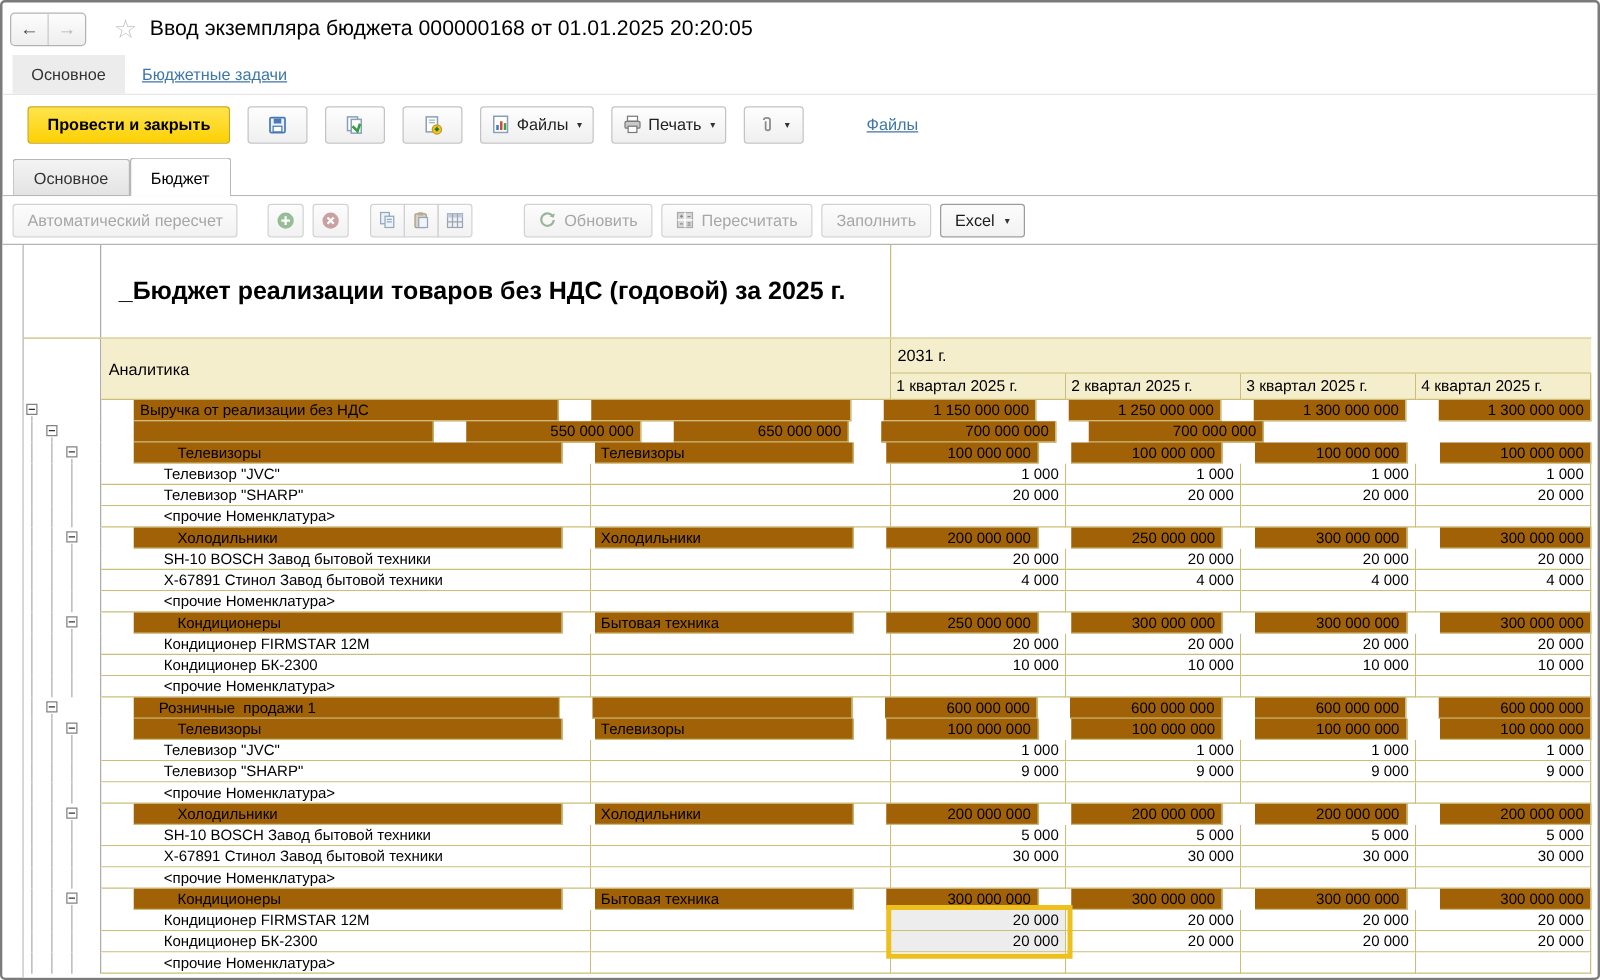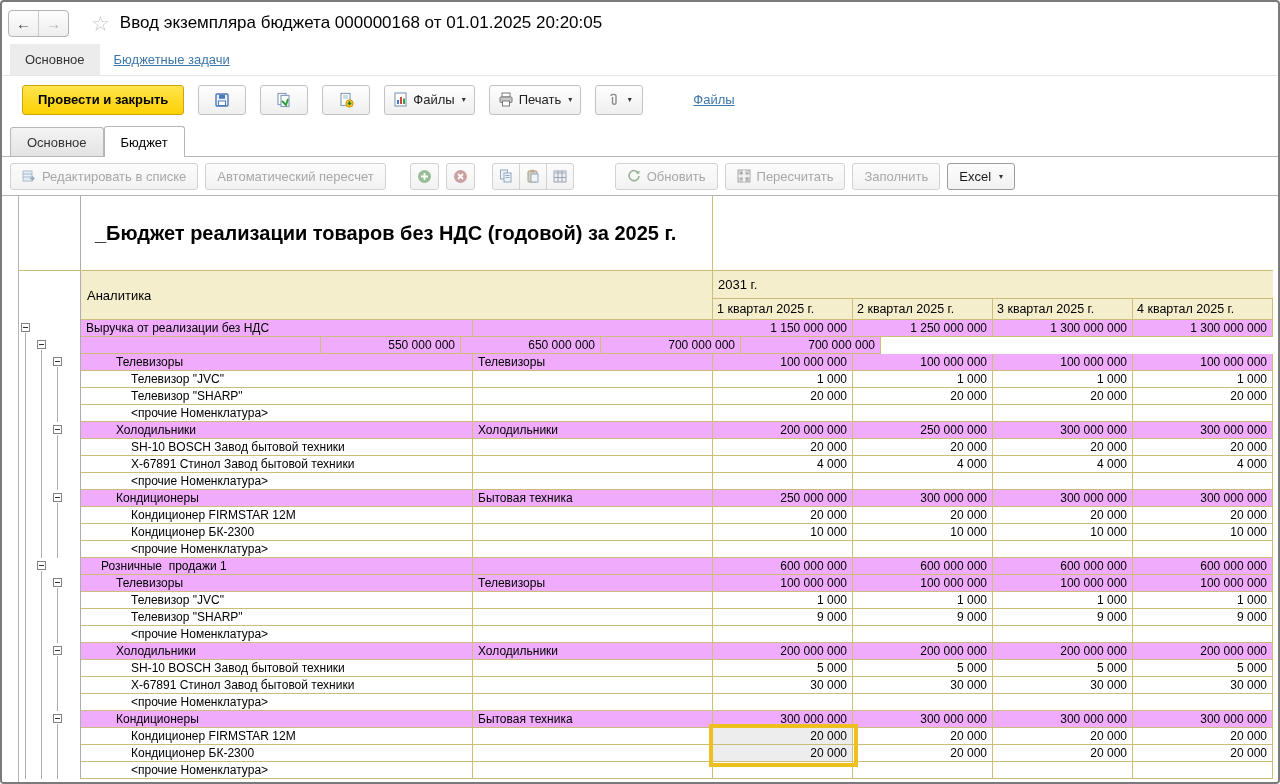--- a/index.html
+++ b/index.html
@@ -71,21 +71,21 @@
   .tree{position:relative;width:62px;box-sizing:border-box;border-right:1px solid #adadad;background:#fff;flex:none;}
   .tline{position:absolute;top:0;bottom:0;width:1px;background:#adadad;}
   .tstub{position:absolute;top:13px;bottom:0;width:1px;background:#adadad;}
   .tbox{position:absolute;top:3px;width:9px;height:9px;box-sizing:border-box;border:1px solid #828282;background:#fff;}
   .tbox::after{content:"";position:absolute;left:1px;right:1px;top:3px;height:1px;background:#333;}
   .c{box-sizing:border-box;border-right:1px solid #ccbe79;border-bottom:1px solid #ccbe79;font-size:12px;
     display:flex;align-items:center;overflow:hidden;background:#fff;}
   .c1{width:392px;white-space:pre;}
   .c2{width:240px;padding-left:5px;}
   .q{width:140px;justify-content:flex-end;padding-right:5px;white-space:nowrap;}
-  .row.group .c{background:#f0abfc;}
+  .row.group .c{background:#a16207;margin-left:26px;}
   .c.sel{background:#ededed;}
   .sel-overlay{position:absolute;left:690px;top:404px;width:141px;height:35px;border:4px solid #eec01d;pointer-events:none;z-index:5;}
   .bottom-filler{height:6px;background:#fff;}
 
   svg{display:block;}
 </style>
 </head>
 <body>
 
 <div class="window">
@@ -172,31 +172,20 @@
     </div>
     <a class="link">Файлы</a>
   </div>
 
   <div class="formtabs">
     <div class="ftab">Основное</div>
     <div class="ftab active">Бюджет</div>
   </div>
 
   <div class="tabletoolbar">
-    <div class="tbtn">
-      <span>
-        <svg width="14" height="13" viewBox="0 0 14 13">
-            <rect x="1" y="1" width="9" height="10" fill="#e7edf4" stroke="#a9bccd"></rect>
-            <line x1="1" y1="4" x2="10" y2="4" stroke="#a9bccd"></line>
-            <line x1="1" y1="7" x2="10" y2="7" stroke="#a9bccd"></line>
-            <path d="M8 8.5 h4 m-2-2 l2 2 l-2 2" stroke="#9aa9b8" stroke-width="1.3" fill="none"></path>
-          </svg>
-      </span>
-      <span>Редактировать в списке</span>
-    </div>
     <div class="tbtn">
       <span>Автоматический пересчет</span>
     </div>
     <div class="sp10"></div>
     <div class="tbtn icononly">
       <span>
         <svg width="15" height="15" viewBox="0 0 15 15">
             <circle cx="7.5" cy="7.5" r="6.5" fill="#96bd96"></circle>
             <path d="M7.5 4 v7 M4 7.5 h7" stroke="#fff" stroke-width="1.8"></path>
           </svg>

